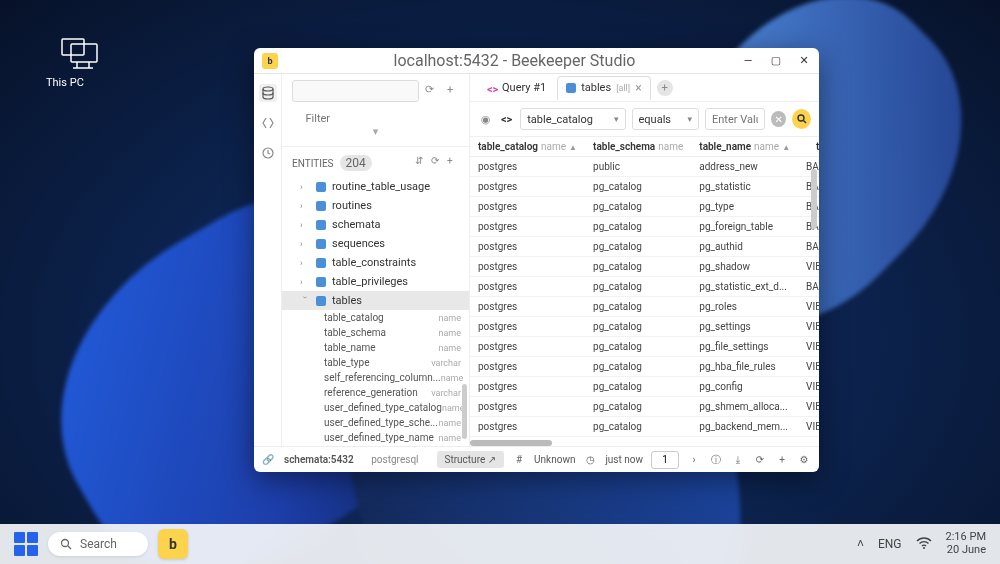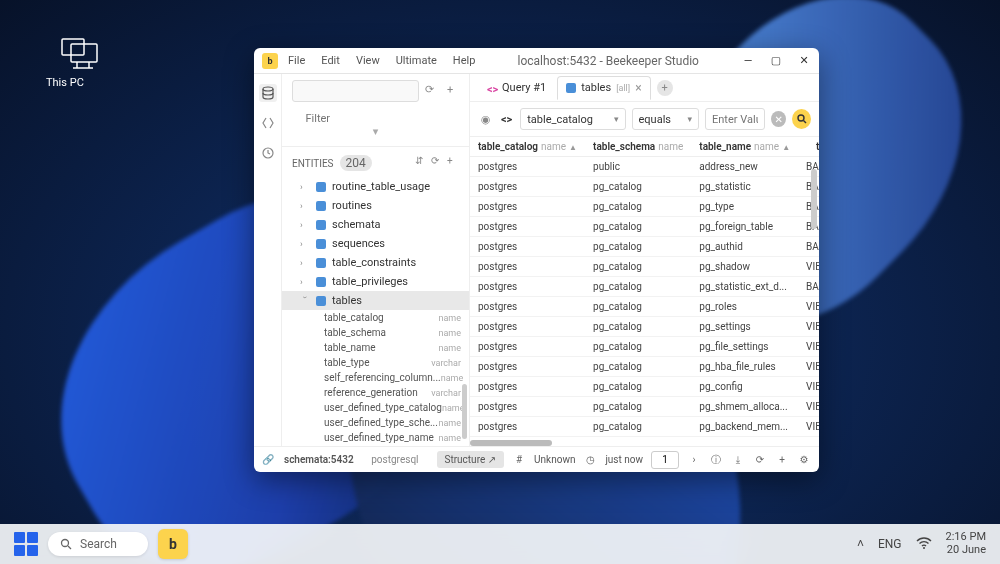--- a/index.html
+++ b/index.html
@@ -10,21 +10,21 @@
 .p2{width:380px;height:300px;left:430px;top:100px;transform:rotate(15deg);background:linear-gradient(135deg,#3b82f6 0%,#1e3a8a 100%);}
 .p3{width:520px;height:380px;left:280px;top:260px;transform:rotate(80deg);background:linear-gradient(135deg,#2563eb 0%,#0f172a 100%);}
 .p4{width:340px;height:260px;left:640px;top:30px;transform:rotate(-45deg);background:linear-gradient(135deg,#60a5fa 0%,#1e3a8a 100%);}
 .desktop-icon{position:absolute;left:46px;top:38px;z-index:1;color:#fff;text-align:left;font-size:11px;width:70px;}
 .desktop-icon svg{display:block;margin:0 auto 6px;}
 .window{position:absolute;left:254px;top:48px;width:565px;height:424px;background:#fff;border-radius:6px;box-shadow:0 8px 30px rgba(0,0,0,.45);z-index:2;display:flex;flex-direction:column;font-size:11px;color:#333;}
 .titlebar{display:flex;align-items:center;height:26px;padding:0 8px;border-bottom:1px solid #e5e5e5;}
 .app-logo{width:16px;height:16px;background:#fcd34d;border-radius:3px;display:flex;align-items:center;justify-content:center;font-size:9px;font-weight:bold;color:#333;margin-right:10px;}
 .menubar{display:flex;gap:16px;color:#555;}
 .menubar span{cursor:pointer;}
-.title-center{flex:1;text-align:center;color:#666;font-size:12px;}
+.title-center{flex:1;text-align:center;color:#666;font-size:16px;}
 .winctrl{display:flex;gap:14px;align-items:center;}
 .winbtn{width:14px;height:14px;display:flex;align-items:center;justify-content:center;color:#333;cursor:pointer;}
 .body{display:flex;flex:1;min-height:0;}
 .rail{width:28px;border-right:1px solid #eee;display:flex;flex-direction:column;align-items:center;gap:12px;padding-top:10px;color:#888;}
 .rail .ico{width:18px;height:18px;display:flex;align-items:center;justify-content:center;border-radius:3px;cursor:pointer;}
 .rail .ico.active{background:#f0f0f0;}
 .sidebar{width:188px;border-right:1px solid #eee;display:flex;flex-direction:column;position:relative;}
 .sb-top{display:flex;align-items:center;gap:6px;padding:6px 6px 6px 10px;}
 .sb-dropdown{flex:1;height:22px;border:1px solid #ddd;border-radius:3px;background:#f9f9f9;}
 .sb-icon{width:16px;height:16px;color:#888;cursor:pointer;}
@@ -98,27 +98,20 @@
       <line x1="16" y1="24" x2="16" y2="30" stroke="#fff" stroke-width="1.5"></line>
       <line x1="28" y1="24" x2="28" y2="30" stroke="#fff" stroke-width="1.5"></line>
       <line x1="12" y1="30" x2="32" y2="30" stroke="#fff" stroke-width="1.5"></line>
     </svg>
   <div>This PC</div>
 </div>
 
 <div class="window">
   <div class="titlebar">
     <div class="app-logo">b</div>
-    <div class="menubar">
-      <span>File</span>
-      <span>Edit</span>
-      <span>View</span>
-      <span>Ultimate</span>
-      <span>Help</span>
-    </div>
     <div class="title-center">localhost:5432 - Beekeeper Studio</div>
     <div class="winctrl">
       <div class="winbtn">—</div>
       <div class="winbtn">▢</div>
       <div class="winbtn">✕</div>
     </div>
   </div>
 
   <div class="body">
     <div class="rail">

